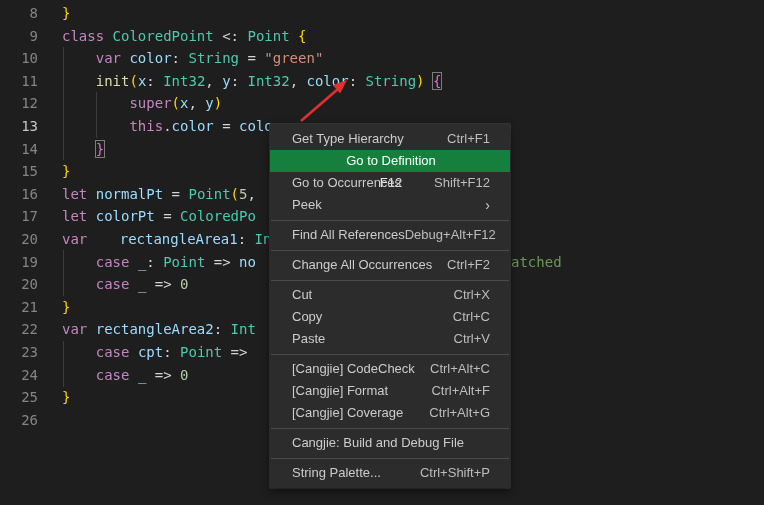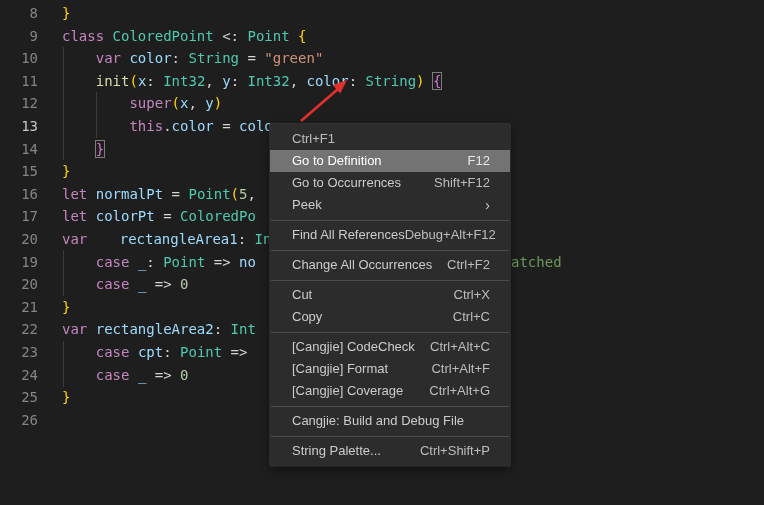--- a/index.html
+++ b/index.html
@@ -19,21 +19,21 @@
   .arrow-svg{position:absolute;left:0;top:0;pointer-events:none;}
   
   .menu{position:absolute;left:270px;top:124px;width:240px;box-sizing:border-box;
         background:#2c2c2d;padding:4px 0;border-radius:2px;
         box-shadow:0 3px 10px rgba(0,0,0,0.55),0 0 0 1px #3a3a3a;
         font-family:"Liberation Sans",sans-serif;font-size:13px;color:#cccccc;}
   .menu-item{height:22px;line-height:22px;display:flex;justify-content:space-between;
              align-items:center;padding:0 20px 0 22px;cursor:default;}
   .menu-item .label{white-space:nowrap;}
   .menu-item .shortcut{color:#bdbdbd;white-space:nowrap;}
-  .menu-item.selected{background:#737373;color:#ffffff;}
+  .menu-item.selected{background:#15803d;color:#ffffff;flex-direction:column;}
   .menu-item.selected .shortcut{color:#e8e8e8;}
   .menu-item .chevron{color:#cccccc;font-size:14px;line-height:22px;}
   .menu-sep{height:1px;background:#4b4b4b;margin:3.5px 1px;}
 </style>
 </head>
 <body>
 
 <div class="app">
 
   <div class="guide" style="left:63px;top:47px;height:113px;"></div>
@@ -63,20 +63,21 @@
       <div class="line"><span class="ln">26</span><span class="code-toks"></span></div>
     </div>
 
   <svg class="arrow-svg" width="764" height="505" viewBox="0 0 764 505">
     <line x1="301" y1="121" x2="338" y2="89" stroke="#e0312e" stroke-width="2.6"></line>
     <polygon points="347,80 340.2,93.4 332.9,85.2" fill="#e0312e"></polygon>
   </svg>
 
   <div class="menu">
       <div class="menu-item">
+        <span class="label">Get Type Hierarchy</span>
         <span class="shortcut">Ctrl+F1</span>
       </div>
       <div class="menu-item selected">
         <span class="label">Go to Definition</span>
         <span class="shortcut">F12</span>
       </div>
       <div class="menu-item">
         <span class="label">Go to Occurrences</span>
         <span class="shortcut">Shift+F12</span>
       </div>
@@ -96,20 +97,24 @@
       </div>
       <div class="menu-sep"></div>
       <div class="menu-item">
         <span class="label">Cut</span>
         <span class="shortcut">Ctrl+X</span>
       </div>
       <div class="menu-item">
         <span class="label">Copy</span>
         <span class="shortcut">Ctrl+C</span>
       </div>
+      <div class="menu-item">
+        <span class="label">Paste</span>
+        <span class="shortcut">Ctrl+V</span>
+      </div>
       <div class="menu-sep"></div>
       <div class="menu-item">
         <span class="label">[Cangjie] CodeCheck</span>
         <span class="shortcut">Ctrl+Alt+C</span>
       </div>
       <div class="menu-item">
         <span class="label">[Cangjie] Format</span>
         <span class="shortcut">Ctrl+Alt+F</span>
       </div>
       <div class="menu-item">

